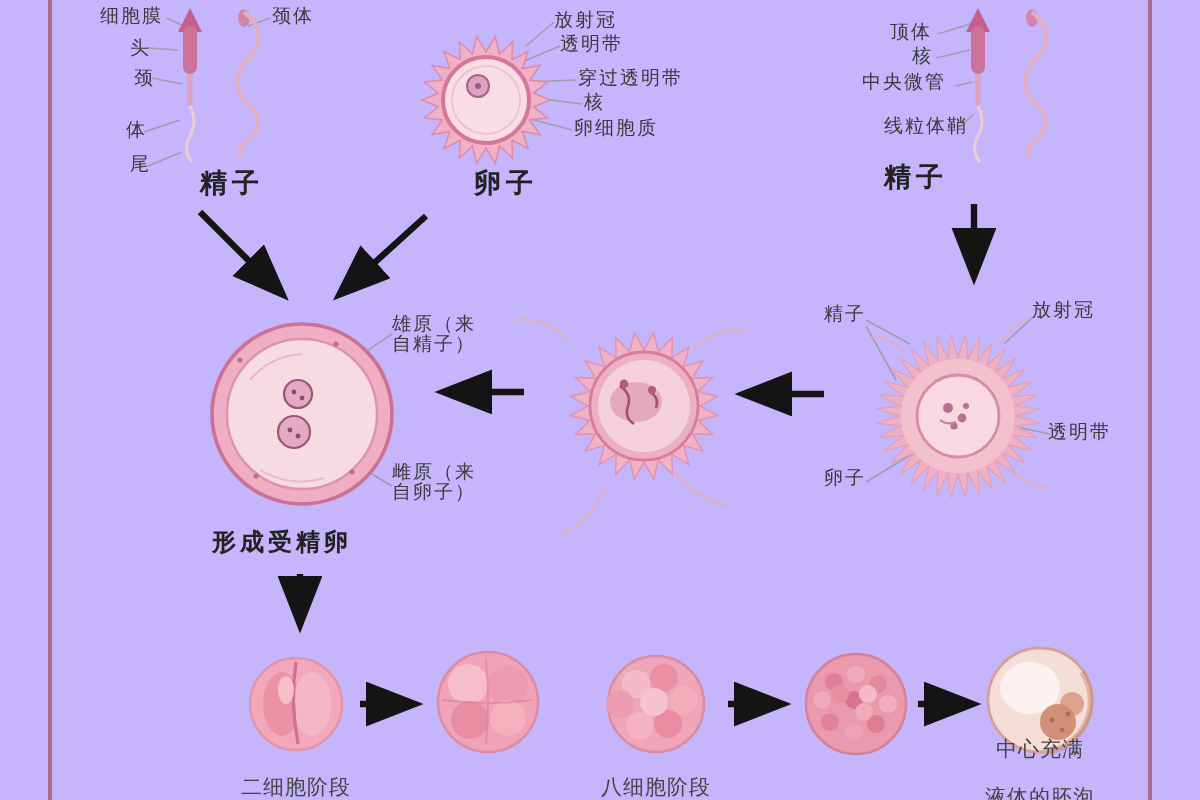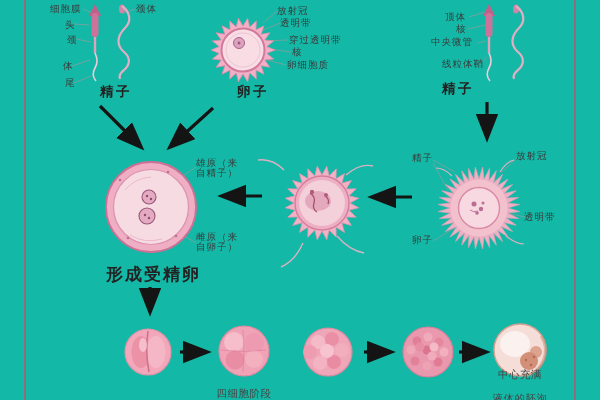--- a/index.html
+++ b/index.html
@@ -1,22 +1,22 @@
 <!DOCTYPE html>
 <html><head>
 <meta charset="utf-8">
 <style>
   html,body{margin:0;padding:0;background:#ffffff;}
-  #canvas{position:relative;width:600px;height:400px;overflow:hidden;background:#14b8a6;
+  #canvas{position:relative;width:600px;height:400px;overflow:hidden;background:#c4b5fd;
           font-family:"DejaVu Sans","Liberation Sans",sans-serif;}
   .vline{position:absolute;top:0;width:2px;height:400px;background:#a75e77;opacity:.85;}
   svg.art{position:absolute;left:0;top:0;pointer-events:none;}
   .lbl{position:absolute;font-size:9.5px;color:#3a3a3a;line-height:1.18;white-space:nowrap;letter-spacing:1px;}
   .ttl{position:absolute;font-size:13.5px;font-weight:bold;color:#222;letter-spacing:2.5px;white-space:nowrap;}
-  .big{font-size:17px;letter-spacing:2px;font-family:Liberation Mono, monospace;}
+  .big{font-size:12px;letter-spacing:2px;font-family:Liberation Mono, monospace;}
   .stage{position:absolute;font-size:10.5px;color:#444;width:90px;text-align:center;letter-spacing:.5px;white-space:nowrap;}
 </style>
 </head>
 <body>
 
 <div id="canvas">
 
   <div class="vline" style="left:24px"></div>
   <div class="vline" style="left:574px"></div>
 
@@ -221,17 +221,18 @@
   <div class="lbl" style="left:196px;top:167px">自精子）</div>
   <div class="lbl" style="left:196px;top:231px">雌原（来</div>
   <div class="lbl" style="left:196px;top:241px">自卵子）</div>
   <div class="ttl big" style="left:106px;top:263px">形成受精卵</div>
 
   <div class="lbl" style="left:412px;top:152px">精子</div>
   <div class="lbl" style="left:516px;top:150px">放射冠</div>
   <div class="lbl" style="left:524px;top:211px">透明带</div>
   <div class="lbl" style="left:412px;top:234px">卵子</div>
 
-  <div class="stage" style="left:199px;top:387px">四细胞阶段</div>
+  <div class="stage" style="left:103px;top:387px">二细胞阶段</div>
+  <div class="stage" style="left:283px;top:387px">八细胞阶段</div>
   <div class="stage" style="left:475px;top:368px">中心充满</div>
   <div class="stage" style="left:475px;top:392px">液体的胚泡</div>
 
 </div>
 
 </body></html>

